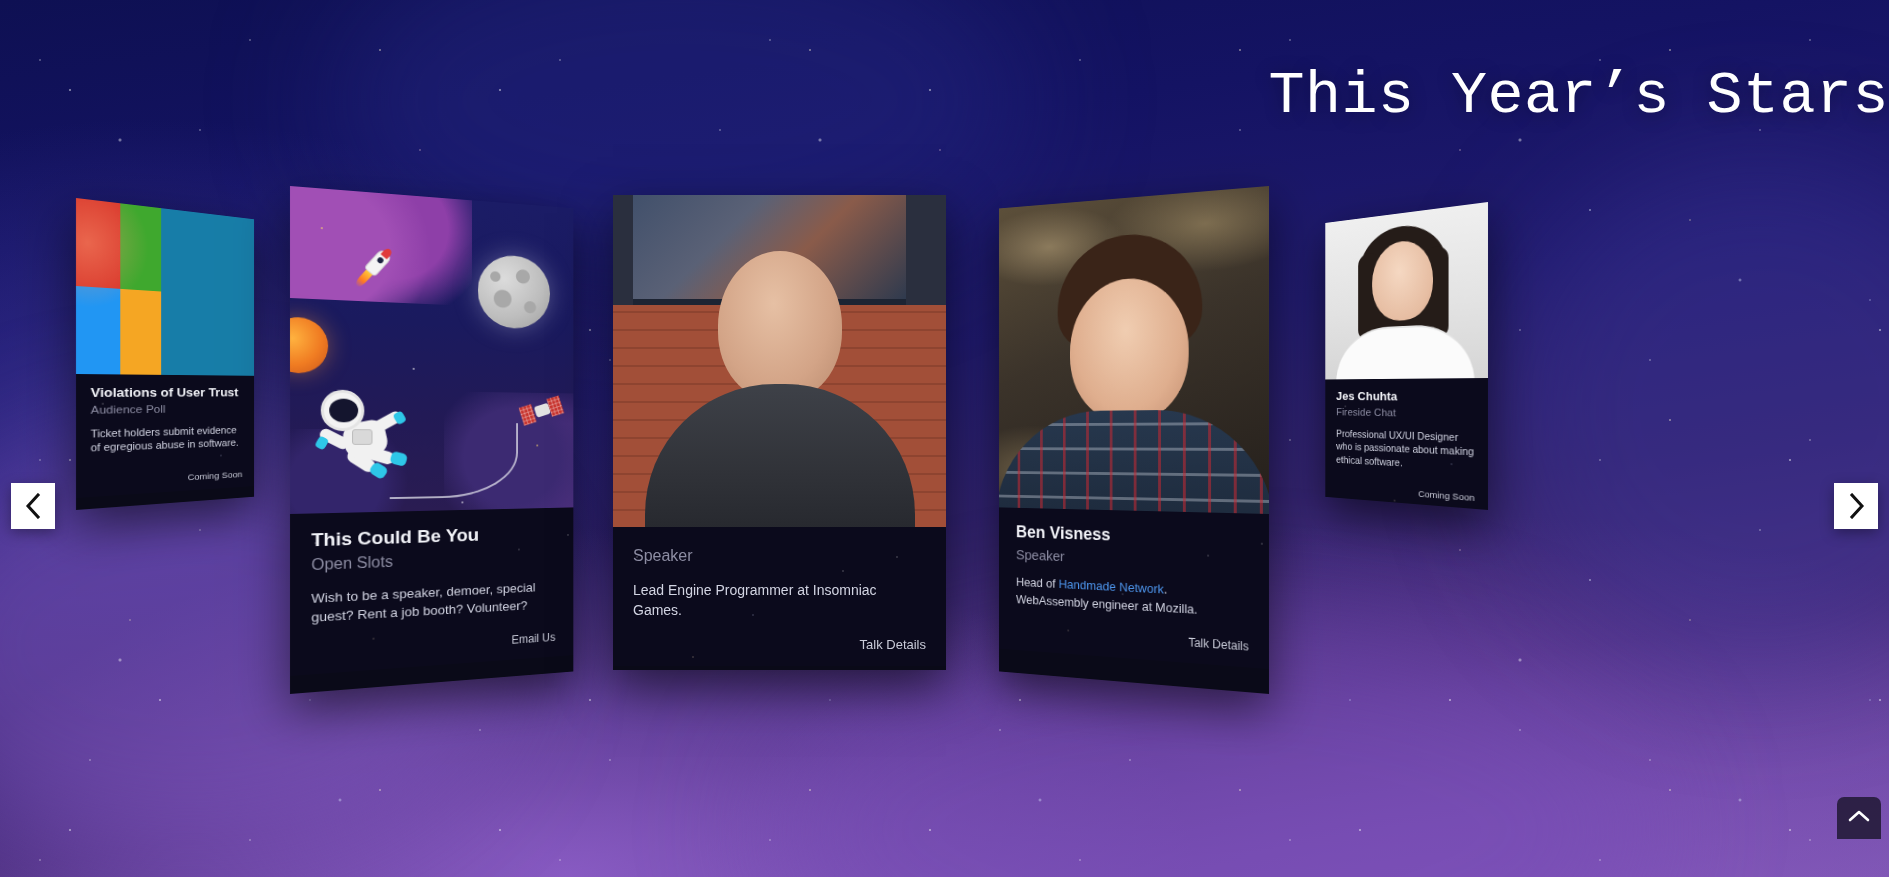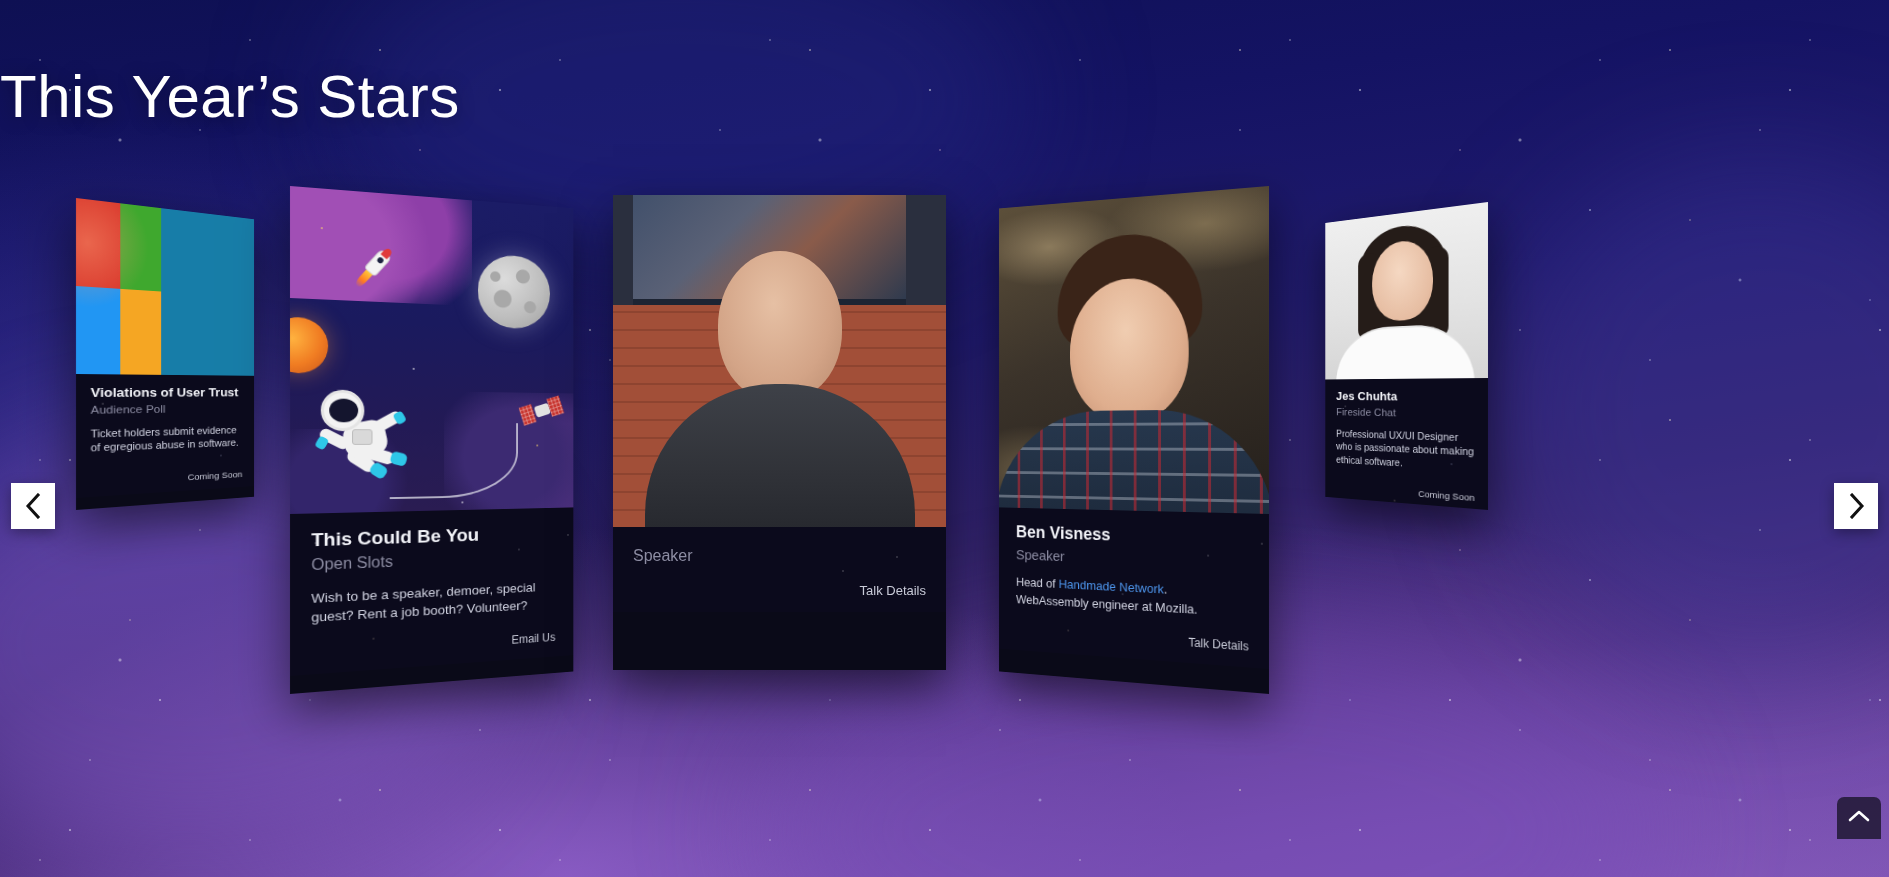--- a/index.html
+++ b/index.html
@@ -44,22 +44,22 @@
       radial-gradient(1.6px 1.6px at 160px 330px,#fff,transparent),
       radial-gradient(1.4px 1.4px at 380px 50px,#fff3d6,transparent);
     background-size:430px 370px; background-repeat:repeat; opacity:.75; }
   #stars3 { background-image:
       radial-gradient(2.2px 2.2px at 120px 140px,#ffffff,transparent),
       radial-gradient(2px 2px at 340px 280px,#dbe4ff,transparent);
     background-size:700px 520px; background-repeat:repeat; opacity:.6; }
 
   
   .page-title {
-    position:absolute; left:0; right:0; top:62px; text-align:left;
-    font-family:Liberation Sans, sans-serif;
+    position:absolute; left:0; right:0; top:62px; text-align:right;
+    font-family:Liberation Mono, monospace;
     font-size:60px; color:#ffffff; letter-spacing:.5px; font-weight:400;
     text-shadow:0 2px 18px rgba(0,0,0,.35);
   }
 
   
   #carousel { position:absolute; inset:0; perspective:1600px; }
 
   .card {
     position:absolute; overflow:hidden;
     background:#0a0a18;
@@ -373,20 +373,21 @@
           <div class="painting"></div>
             <div class="head"></div>
           <div class="tee"></div>
             <div class="hood"></div>
         </div>
       </div>
       <div class="body">
         <div class="body-stars"></div>
         <div class="body-inner">
           <div class="role">Speaker</div>
+          <div class="desc">Lead Engine Programmer at Insomniac Games.</div>
           <div class="cta">Talk Details</div>
         </div>
       </div>
     </div>
 
     <div class="card c4">
       <div class="media">
         <div class="art-ben">
           <div class="hair"></div>
             <div class="face"></div>

